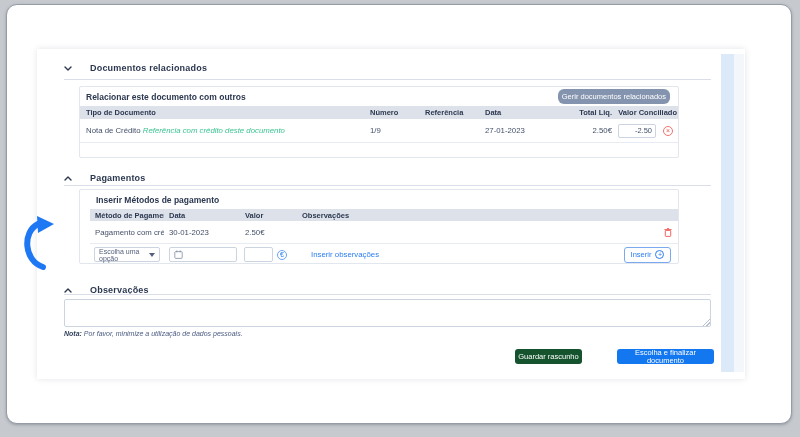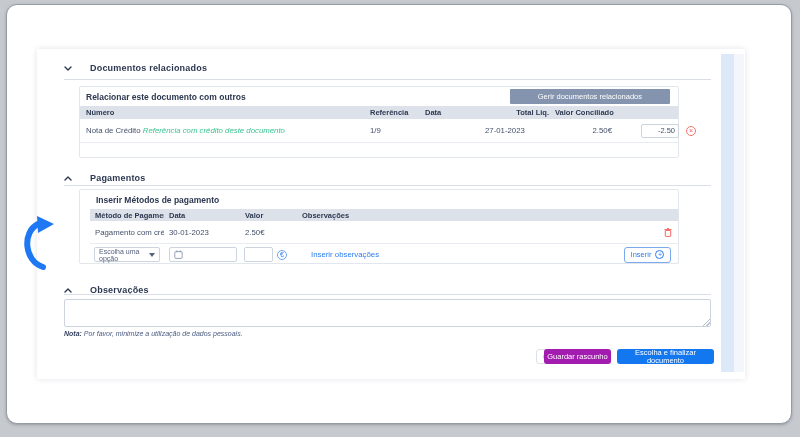--- a/index.html
+++ b/index.html
@@ -25,31 +25,31 @@
 
   .sec-head { position:absolute; left:27px; height:14px; display:flex; align-items:center; gap:7px; }
   .sec-title { font-size:9px; font-weight:bold; color:#2c3850; letter-spacing:.2px;padding-left:11px; }
   .chev { display:flex; align-items:center; }
   .divider { position:absolute; left:27px; width:647px; height:1px; background:#d9dee8; }
 
   .card { position:absolute; left:42px; width:600px; background:#fff; border:1px solid #e2e6ed; border-radius:2px; }
   .card-subhead { display:flex; align-items:center; justify-content:space-between; padding:0 8px 0 6px; }
   .card-subtitle { font-size:8.5px; font-weight:bold; color:#2c3850; }
 
-  .btn-slate { background:#8494ae; color:#fff; border:none; border-radius:1px;
-    font-size:7.5px; font-family:inherit; padding:4px 28px; line-height:1; cursor:pointer; }
+  .btn-slate { background:#8494ae; color:#fff; border:none; border-radius:6px;
+    font-size:7.5px; font-family:inherit; padding:4px 4px; line-height:1; cursor:pointer; }
 
   .thead { background:#dde2ea; font-size:7.5px; font-weight:bold; color:#2c3850; }
   .t1 { display:grid; grid-template-columns:284px 55px 60px 76px 63px 86px; align-items:center; }
   .t2 { display:grid; grid-template-columns:74px 76px 57px auto 20px; align-items:center; }
   .cell { padding-left:6px; white-space:nowrap; overflow:hidden; }
   .cell-r { text-align:right; padding-right:6px; white-space:nowrap; }
   .trow { font-size:7.8px; color:#44506a; border-bottom:1px solid #e8ebf1; }
   .green-link { font-style:italic; color:#3cc492; }
-  .conc-cell { display:flex; align-items:center; justify-content:flex-end; gap:7px; padding-right:8px; }
+  .conc-cell { display:flex; align-items:center; gap:7px; padding-right:8px; }
   .conc-input { width:38px; height:14px; border:1px solid #ccd4e0; border-radius:2px;
     font-size:7.5px; font-family:inherit; text-align:right; padding-right:3px; color:#44506a; }
   .icon-circle { width:10px; height:10px; border-radius:50%; display:flex; align-items:center;
     justify-content:center; font-size:7px; line-height:1; flex:0 0 auto; }
   .remove-icon { border:1px solid #f0746e; color:#f0564f; }
   .euro-icon { border:1px solid #69a4f5; color:#2a7df0; }
   .tfoot { display:flex; align-items:center; justify-content:flex-end; font-size:7.8px; color:#44506a; padding-right:25px; }
   .tfoot .flabel { text-align:right; }
   .tfoot .fval { width:60px; text-align:right; }
 
@@ -73,21 +73,21 @@
   .obs-textarea { position:absolute; left:27px; width:647px; height:28px; border:1px solid #ccd4e0;
     border-radius:2px; resize:none; font-family:inherit; font-size:8px; background:#fff; }
   .resize-handle { position:absolute; width:7px; height:7px;
     background:linear-gradient(135deg, transparent 45%, #b6c0cf 45% 55%, transparent 55% 70%, #b6c0cf 70% 80%, transparent 80%); }
   .obs-note { position:absolute; left:27px; font-size:7px; font-style:italic; color:#4a5a80; }
   .obs-note b { font-style:italic; color:#33405c; }
 
   .btn-bottom { position:absolute; height:15px; border-radius:3px; font-size:7.5px; font-family:inherit;
     display:flex; align-items:center; justify-content:center; line-height:1; cursor:pointer; border:none; }
   .btn-cancel { left:459px; width:43px; background:#fff; border:1px solid #dde1e8; color:#b9c1cd; }
-  .btn-draft { left:507px; width:67px; background:#a21caf; color:#fff; }
+  .btn-draft { left:478px; width:67px; background:#14532d; color:#fff; }
   .btn-final { left:580px; width:97px; background:#1377f0; color:#fff; }
 
   .annot-arrow { position:absolute; left:22px; top:214px; }
   .trash-svg, .cal-svg, .chev-svg { display:block; }
 </style>
 </head>
 <body>
 
 <div class="window">
 
@@ -102,20 +102,21 @@
       <span class="sec-title">Documentos relacionados</span>
     </div>
     <div class="divider" style="top:30px;"></div>
 
     <div class="card" style="top:37px; height:72px;">
       <div class="card-subhead" style="height:19px;">
         <span class="card-subtitle">Relacionar este documento com outros</span>
         <button class="btn-slate">Gerir documentos relacionados</button>
       </div>
       <div class="t1 thead" style="height:13px;">
+        <div class="cell">Tipo de Documento</div>
         <div class="cell">Número</div>
         <div class="cell">Referência</div>
         <div class="cell">Data</div>
         <div class="cell-r">Total Liq.</div>
         <div class="cell-r" style="padding-right:27px;">Valor Conciliado</div>
       </div>
       <div class="t1 trow" style="height:24px;">
         <div class="cell">
           <span>Nota de Crédito</span>
           <span class="green-link">Referência com crédito deste documento</span>

